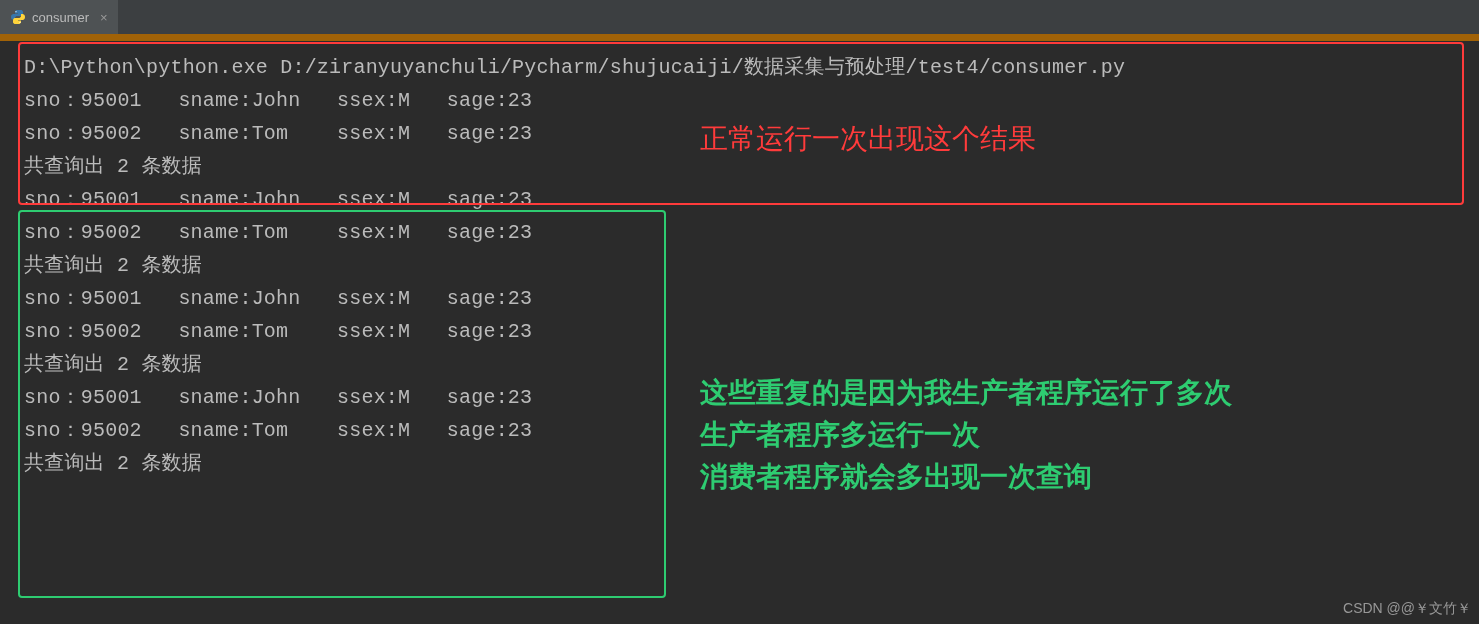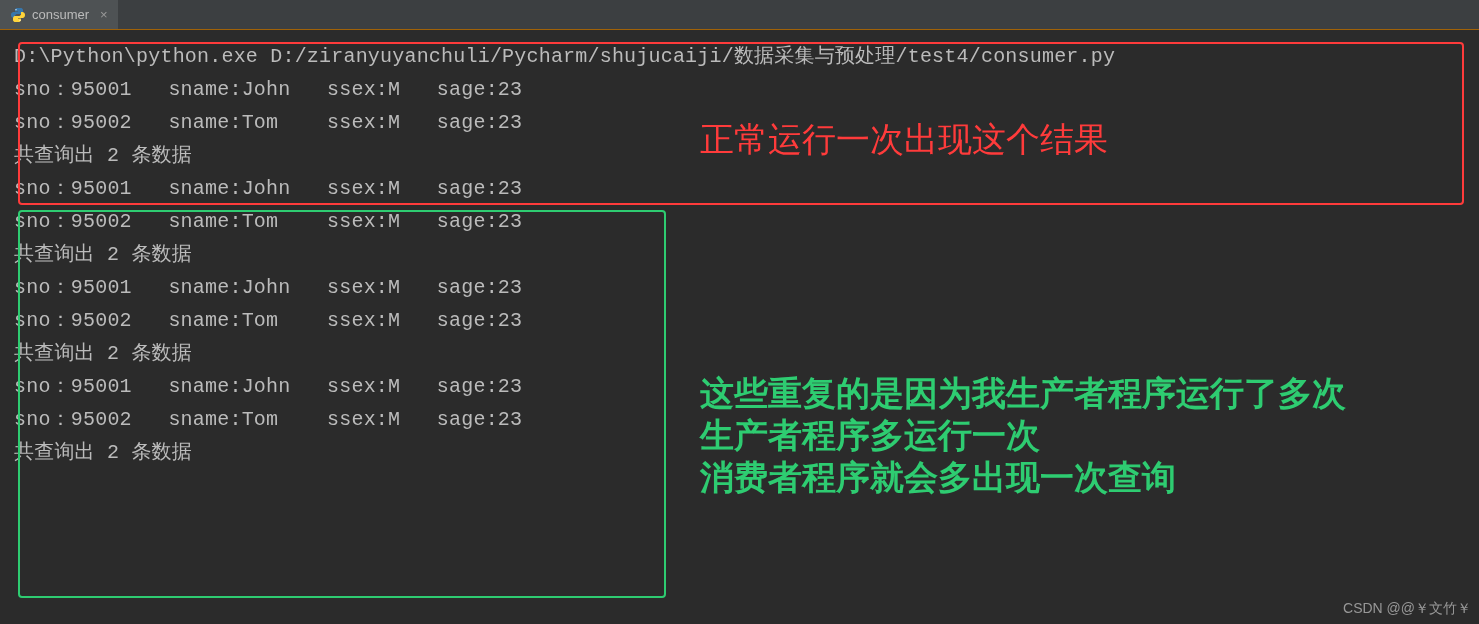--- a/index.html
+++ b/index.html
@@ -7,24 +7,24 @@
       background: #2b2b2b;
       width: 1479px;
       height: 624px;
       font-family: "Consolas", "Courier New", monospace;
       color: #bbbbbb;
       position: relative;
       overflow: hidden;
     }
     .tab-bar {
       background: #3c3f41;
-      height: 30px;
+      height: 41px;
       display: flex;
       align-items: center;
-      border-bottom: 1px solid #a16207;
+      border-bottom: 7px solid #a16207;
     }
     .tab {
       display: flex;
       align-items: center;
       padding: 0 10px;
       height: 100%;
       background: #4e5254;
       gap: 6px;
     }
     .py-icon {
@@ -44,21 +44,21 @@
       font-size: 13px;
       margin-left: 5px;
     }
     .console {
       padding: 10px 0 0 0;
       position: relative;
     }
     .line {
       font-size: 20px;
       line-height: 33px;
-      padding: 0 14px;
+      padding: 0 24px;
       white-space: pre;
       color: #bbbbbb;
       letter-spacing: 0.2px;
     }
     .box-red {
       position: absolute;
       border: 2px solid #ff3b3b;
       border-radius: 4px;
       left: 18px;
       top: 42px;
@@ -72,21 +72,21 @@
       border-radius: 4px;
       left: 18px;
       top: 210px;
       width: 648px;
       height: 388px;
       pointer-events: none;
     }
     .annot {
       position: absolute;
       font-family: "Microsoft YaHei", Arial, sans-serif;
-      font-size: 34px;
+      font-size: 28px;
       line-height: 42px;
       white-space: pre;
     }
     .annot-red { color: #ff3b3b; left: 700px; top: 118px; }
     .annot-green { color: #2ecc71; left: 700px; top: 372px; font-weight: bold; }
     .watermark {
       position: absolute;
       right: 8px;
       bottom: 6px;
       color: #aaa;

